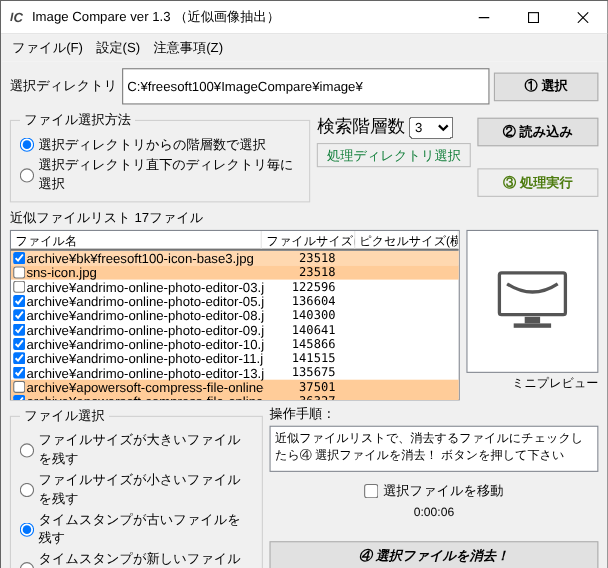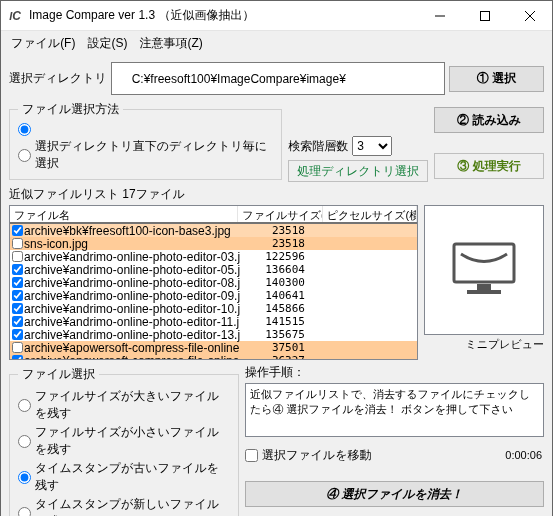--- a/index.html
+++ b/index.html
@@ -6,30 +6,30 @@
 body { background: #f0f0f0; width: 553px; }
 .window { border: 1px solid #646464; background: #fff; }
 .titlebar { display: flex; align-items: center; height: 30px; background: #fff; border-bottom: 1px solid #e5e5e5; }
 .titlebar .appicon { width: 16px; height: 16px; margin: 0 6px; display:flex; align-items:center; justify-content:center; font-style:italic; font-weight:bold; font-size:11px; color:#444;}
 .titlebar .title { flex: 1; font-size: 12px; }
 .winbtn { width: 45px; height: 30px; display: flex; align-items: center; justify-content: center; color: #000; }
 .menubar { display: flex; gap: 4px; padding: 2px 6px; background: #f0f0f0; }
 .menubar span { padding: 2px 4px; }
 .content { background: #f0f0f0; padding: 6px 8px 8px; }
 .row { display: flex; align-items: center; gap: 4px; margin-bottom: 4px;}
-input[type=text].path { flex:1; height: 33px; padding: 0 20px; background:#fff; border:1px solid #7a7a7a; }
+input[type=text].path { flex:1; height: 33px; padding: 0 4px; background:#fff; border:1px solid #7a7a7a; }
 .bigbtn { height: 26px; padding: 0 10px; border: 1px solid #adadad; background:#e1e1e1; font-weight:bold; min-width:95px;}
 .bigbtn.disabled { color:#4d7c0f; border-color:#bfbfbf; background:#efefef;}
 fieldset { border: 1px solid #d0d0d0; padding: 4px 8px 6px; margin:2px 0;}
 legend { padding: 0 4px; }
 .radio, .check { display:flex; align-items:center; gap:4px; padding:1px 0;}
 .twocol { display:flex; gap:6px; align-items:flex-start;}
 .leftcol { flex:1; }
 .rightcol { width: 110px; display:flex; flex-direction:column; gap:4px;}
-.smalllbl { font-size:12px;}
+.smalllbl { font-size:16px;}
 .greybtn { height:22px; border:1px solid #bfbfbf; background:#efefef; color:#15803d; padding:0 8px;}
 select.spin { width: 40px; height:20px;}
 .listtitle { margin:4px 0 2px;}
 .listwrap { display:flex; gap:6px;}
 .listbox { flex:1; border:1px solid #828790; background:#fff; height:155px; overflow:hidden; position:relative;}
 .listhead { display:flex; background:#fff; border-bottom:2px solid #737373; height:18px; position:sticky; top:0;}
 .listhead .col { border-right:1px solid #e5e5e5; padding:2px 4px; font-size:11px; overflow:hidden; white-space:nowrap;}
 .c1 { width:230px;} .c2{width:85px; text-align:left;} .c3{width:95px;}
 .rowitem { display:flex; height:13px; font-size:11px; align-items:center;}
 .rowitem.hl { background:#ffcc99;}
@@ -37,21 +37,21 @@
 .rowitem .cb { width:14px; display:flex; justify-content:center;}
 .rowitem .cb input{width:11px; height:11px;}
 .rowitem .fn { width:216px; overflow:hidden; white-space:nowrap;}
 .rowitem .sz { width:85px; text-align:right; padding-right:20px; font-family:monospace; font-size:11px;}
 .listbody { overflow-y:scroll; overflow-x:scroll; height:137px;}
 .preview { width:120px;}
 .previewbox { border:1px solid #828790; background:#fff; height:130px; display:flex; align-items:center; justify-content:center;}
 .previewlbl { text-align:right; font-size:11px; margin-top:2px;}
 .botarea { display:flex; gap:6px; margin-top:4px;}
 .opsbox { flex:1;}
-.opstext { border:1px solid #828790; background:#fff; padding:3px 4px; font-size:11px; height:54px; overflow:hidden;}
+.opstext { border:1px solid #828790; background:#fff; padding:3px 4px; font-size:11px; height:42px; overflow:hidden;}
 .timer { text-align:right; font-size:11px; padding:4px 2px;}
 .delbtn { width:100%; height:26px; font-weight:bold; border:1px solid #adadad; background:#e1e1e1;}
 .monitor-icon svg { width:70px; height:60px;}
 </style>
 </head>
 <body>
 
 <div class="window">
   <div class="titlebar">
     <div class="appicon">I<sub>C</sub></div>
@@ -82,25 +82,26 @@
 
   <div class="content">
     <div class="row">
       <span>選択ディレクトリ</span>
       <input type="text" class="path" value="C:¥freesoft100¥ImageCompare¥image¥" style="">
       <button class="bigbtn">① 選択</button>
     </div>
 
     <div class="twocol">
       <div class="leftcol">
-        <div style="display:flex; gap:6px;align-items:flex-end;">
+        <div style="display:flex; gap:6px;">
           <fieldset style="flex:1;">
             <legend>ファイル選択方法</legend>
             <label class="radio">
                 <input type="radio" name="m" checked="" style="">
+                <span>選択ディレクトリからの階層数で選択</span>
               </label>
             <label class="radio">
                 <input type="radio" name="m" style="">
                 <span>選択ディレクトリ直下のディレクトリ毎に選択</span>
               </label>
           </fieldset>
           <div style="padding-top:6px;">
             <div class="row">
               <span class="smalllbl">検索階層数</span>
               <select class="spin"><option>3</option></select>
@@ -235,21 +236,21 @@
           </label>
         <label class="radio">
             <input type="radio" name="f" style="">
             <span>タイムスタンプが新しいファイルを残す</span>
           </label>
 
       </fieldset>
       <div class="opsbox">
         <div style="margin-bottom:2px;">操作手順：</div>
         <div class="opstext">近似ファイルリストで、消去するファイルにチェックしたら④ 選択ファイルを消去！ ボタンを押して下さい</div>
-        <div style="display:flex; justify-content:space-between; align-items:center; margin-top:8px;">
+        <div style="display:flex; justify-content:space-between; align-items:center; margin-top:8px;flex-direction:column;">
           <label class="check">
               <input type="checkbox" style="">
               <span>選択ファイルを移動</span>
             </label>
           <span class="timer">0:00:06</span>
         </div>
         <button class="delbtn" style="margin-top:16px;font-style:italic;">④ 選択ファイルを消去！</button>
       </div>
     </div>
   </div>

